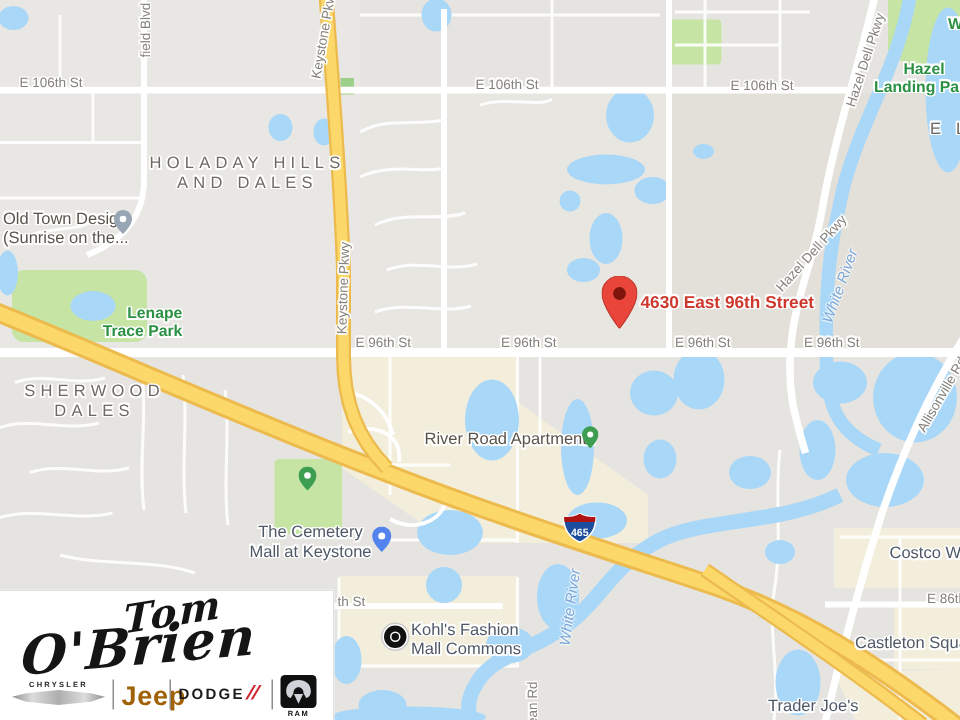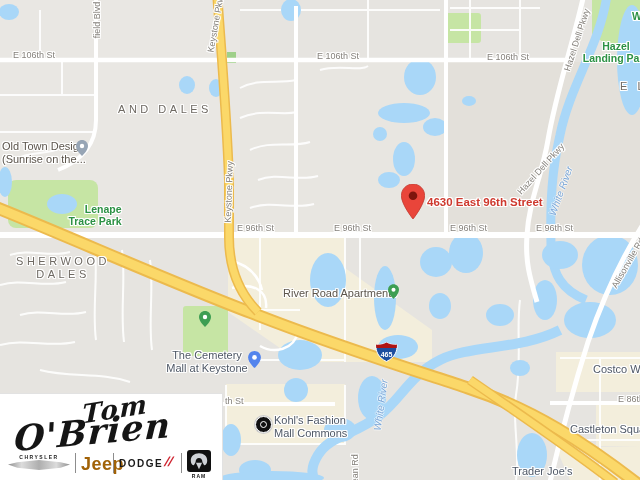--- a/index.html
+++ b/index.html
@@ -176,20 +176,21 @@
   <div class="lbl street rot" style="left:577px;top:40px;transform:translate(-50%,-50%) rotate(-72deg);">Hazel Dell Pkwy</div>
   <div class="lbl street rot" style="left:541px;top:169px;transform:translate(-50%,-50%) rotate(-48deg);">Hazel Dell Pkwy</div>
   <div class="lbl street rot" style="left:628px;top:263px;transform:translate(-50%,-50%) rotate(-60deg);">Allisonville Rd</div>
   <div class="lbl street rot" style="left:97px;top:20px;transform:translate(-50%,-50%) rotate(-90deg);">field Blvd</div>
   <div class="lbl street rot" style="left:355px;top:472px;transform:translate(-50%,-50%) rotate(-90deg);">Dean Rd</div>
 
   <div class="lbl water-lbl rot" style="left:561px;top:191px;transform:translate(-50%,-50%) rotate(-70deg);">White River</div>
   <div class="lbl water-lbl rot" style="left:381px;top:405px;transform:translate(-50%,-50%) rotate(-82deg);">White River</div>
 
   <div class="lbl nbhd ctr" style="left:165px;top:103px;">
+    <div>HOLADAY HILLS</div>
     <div>AND DALES</div>
   </div>
   <div class="lbl nbhd ctr" style="left:63px;top:255px;">
     <div>SHERWOOD</div>
     <div>DALES</div>
   </div>
   <div class="lbl nbhd" style="left:620px;top:80px;">E L</div>
 
   <div class="lbl park-lbl ctr" style="left:95px;top:203px;text-align:right;">
     <div>Lenape</div>

